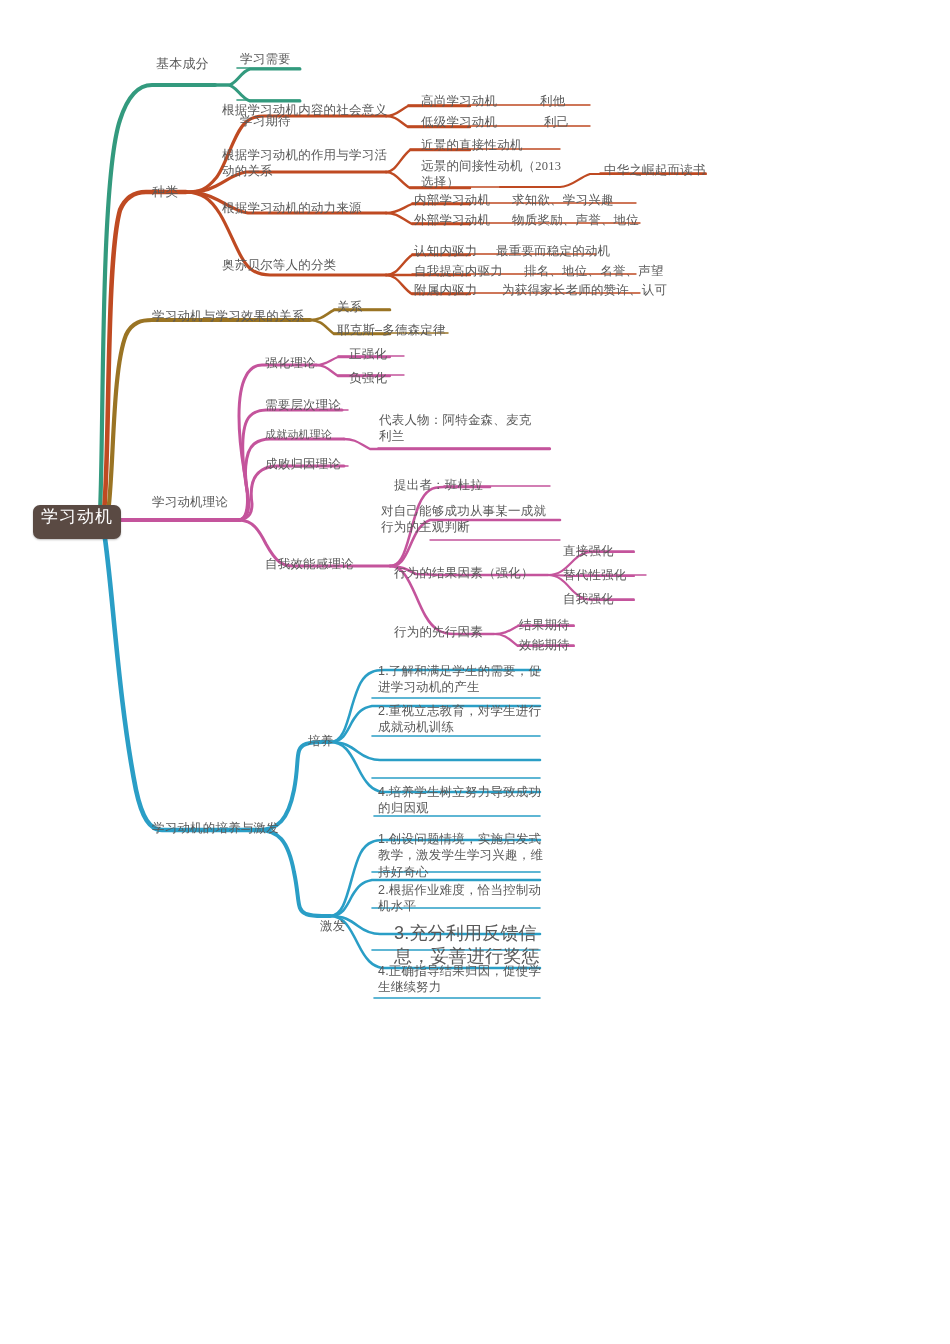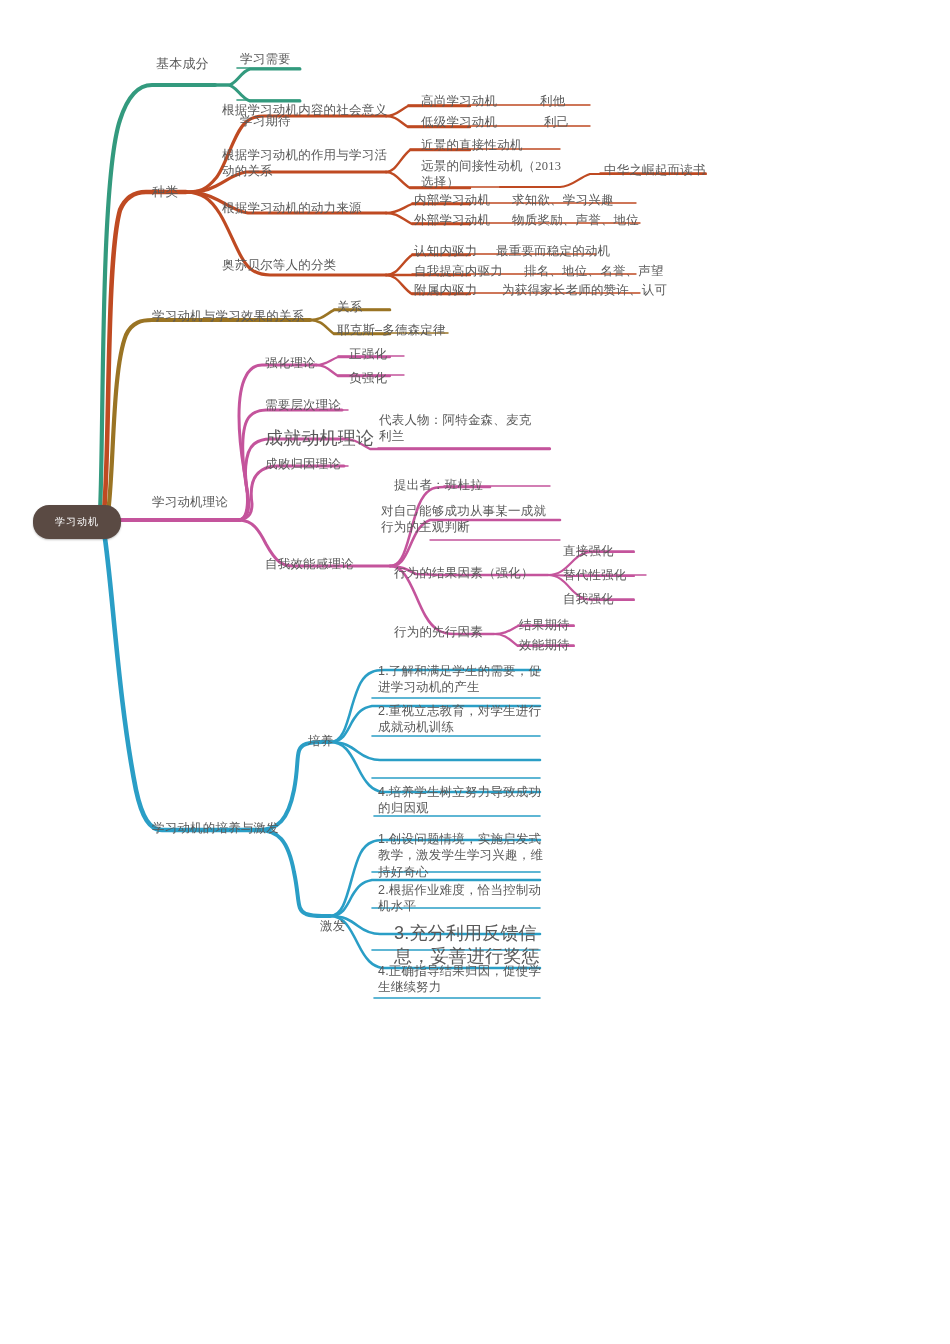--- a/index.html
+++ b/index.html
@@ -34,26 +34,26 @@
     white-space: pre-wrap;
     letter-spacing: 0.2px;
   }
   .serif { font-family: "Liberation Serif", "DejaVu Serif", serif; }
   .sans  { font-family: "Liberation Sans", "DejaVu Sans", sans-serif; }
 
   .root {
     position: absolute;
     background: #5a4a43;
     color: #ffffff;
-    border-radius: 16px;
+    border-radius: 7px;
     display: flex;
-    align-items: center;
+    align-items: flex-start;
     justify-content: center;
     font-family: "Liberation Sans", sans-serif;
-    font-size: 10px;
+    font-size: 17px;
     letter-spacing: 1px;
     box-shadow: 0 1px 2px rgba(0,0,0,0.25);
   }
 </style>
 </head>
 <body>
 
 <div id="canvas">
 
   <svg id="wires" viewBox="0 0 950 1344">
@@ -220,21 +220,21 @@
   <div class="node sans" style="left:337px; top:322px; font-size:12.5px;">耶克斯–多德森定律</div>
 
   <div class="node sans" style="left:152px; top:494px; font-size:12.5px;">学习动机理论</div>
 
   <div class="node sans" style="left:265px; top:355px; font-size:12.5px;">强化理论</div>
   <div class="node sans" style="left:349px; top:346px; font-size:12.5px;">正强化</div>
   <div class="node sans" style="left:349px; top:370px; font-size:12.5px;">负强化</div>
 
   <div class="node sans" style="left:265px; top:397px; font-size:12.5px;">需要层次理论</div>
 
-  <div class="node sans" style="left:265px; top:427px; font-size:18px;">成就动机理论</div>
+  <div class="node sans" style="left:265px; top:427px; font-size:11px;">成就动机理论</div>
   <div class="node sans" style="left:379px; top:412px; font-size:12.5px; width:164px;">代表人物：阿特金森、麦克利兰</div>
 
   <div class="node sans" style="left:265px; top:456px; font-size:12.5px;">成败归因理论</div>
 
   <div class="node sans" style="left:265px; top:556px; font-size:12.5px;">自我效能感理论</div>
   <div class="node sans" style="left:394px; top:477px; font-size:12.5px;">提出者：班杜拉</div>
   <div class="node sans" style="left:381px; top:503px; font-size:12.5px; width:172px;">对自己能够成功从事某一成就行为的主观判断</div>
   <div class="node sans" style="left:394px; top:565px; font-size:12.5px;">行为的结果因素（强化）</div>
   <div class="node sans" style="left:563px; top:543px; font-size:12.5px;">直接强化</div>
   <div class="node sans" style="left:563px; top:567px; font-size:12.5px;">替代性强化</div>

